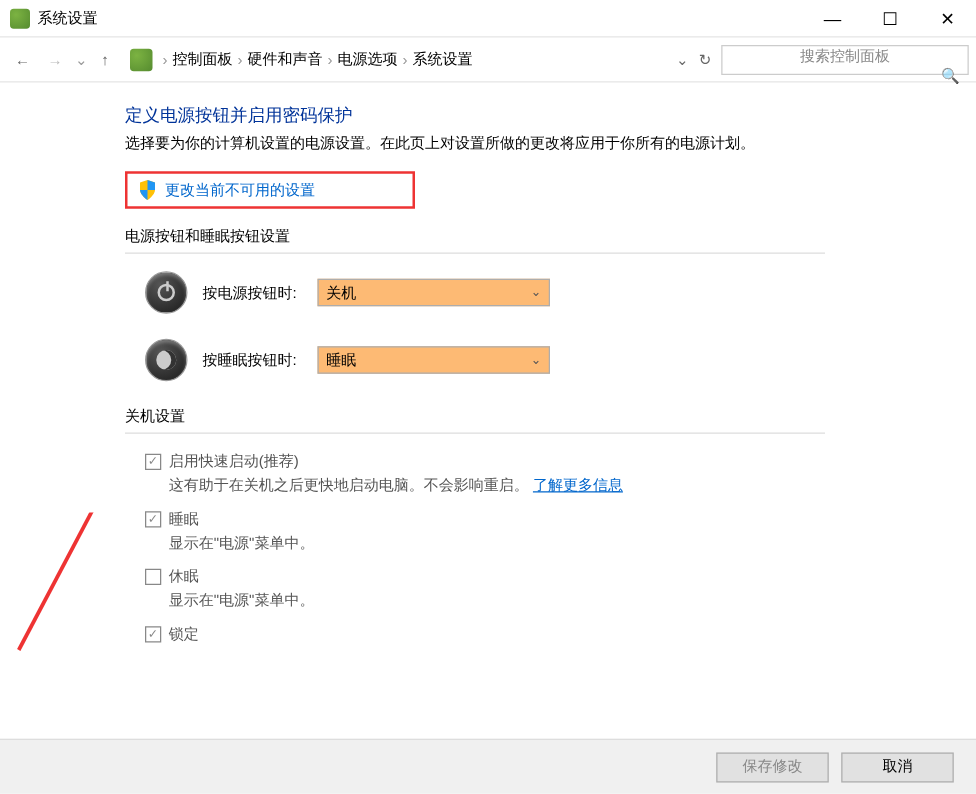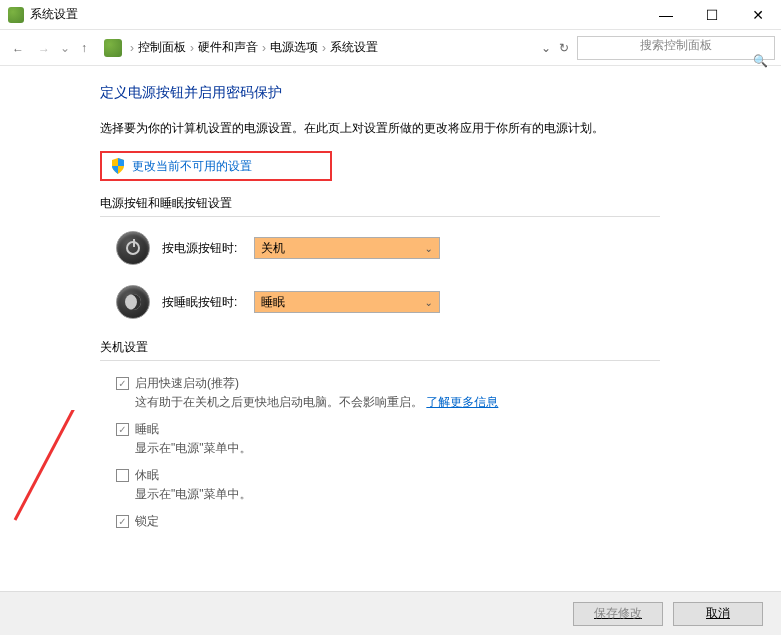--- a/index.html
+++ b/index.html
@@ -17,21 +17,21 @@
     .cp-icon { width: 18px; height: 18px; background: radial-gradient(circle at 30% 30%, #7cb342, #558b2f); border-radius: 3px; margin: 0 4px 0 6px; }
     .crumb-sep { color: #999; margin: 0 4px; }
     .breadcrumb { display: flex; align-items: center; flex: 1; font-size: 12px; }
     .crumb { color: #000; }
     .addr-controls { display: flex; align-items: center; margin-right: 4px; color: #666; }
     .addr-controls span { padding: 0 4px; }
     .search-box { width: 198px; height: 24px; border: 1px solid #ccc; display: flex; align-items: center; padding: 0 6px; color: #888; flex-direction: column; }
     .search-box .si { margin-left: auto; color: #555; }
     
     .content { padding: 18px 0 0 100px; }
-    .heading { color: #003399; font-size: 14px; margin-bottom: 18px; }
+    .heading { color: #003399; font-size: 14px; margin-bottom: 4px; }
     .subtext { font-size: 12px; margin-bottom: 14px; }
     
     .highlight-box { border: 2px solid #e33; padding: 5px 8px; display: inline-flex; align-items: center; margin-bottom: 14px; width: 232px; height: 30px; }
     .shield { width: 16px; height: 16px; margin-right: 6px; }
     .link { color: #0066cc; font-size: 12px; }
     .link.u { text-decoration: underline; }
     
     .section-title { font-size: 12px; margin-bottom: 4px; }
     .section-line { border-bottom: 1px solid #ddd; margin-bottom: 14px; width: 560px; }
     
@@ -47,21 +47,21 @@
     .shutdown-section { margin-top: 8px; }
     .check-item { margin-left: 16px; margin-bottom: 10px; }
     .check-row { display: flex; align-items: center; }
     .checkbox { width: 13px; height: 13px; border: 1px solid #888; margin-right: 6px; display: flex; align-items: center; justify-content: center; background: #fff; }
     .checkbox.checked::after { content: '✓'; font-size: 10px; color: #888; line-height: 1; }
     .check-label { font-size: 12px; color: #555; }
     .check-desc { margin-left: 19px; font-size: 12px; color: #555; margin-top: 2px; }
     
     .arrow-annotation { position: absolute; left: 10px; top: 410px; pointer-events: none; }
     
-    .footer { position: absolute; bottom: 0; left: 0; right: 0; height: 44px; border-top: 1px solid #ddd; background: #f0f0f0; display: flex; align-items: center; justify-content: flex-end; padding-right: 18px; gap: 10px; text-decoration: underline; }
+    .footer { position: absolute; bottom: 0; left: 0; right: 0; height: 44px; border-top: 1px solid #ddd; background: #f0f0f0; display: flex; align-items: center; justify-content: flex-end; padding-right: 18px; gap: 10px; }
     .footer-btn { width: 90px; height: 24px; border: 1px solid #adadad; background: #e1e1e1; font-size: 12px; display: flex; align-items: center; justify-content: center; }
     .footer-btn.disabled { color: #888; }
   </style>
 </head>
 <body>
 
 <div class="titlebar">
   <div class="app-icon"></div>
   <div class="title">系统设置</div>
   <div class="win-controls">

